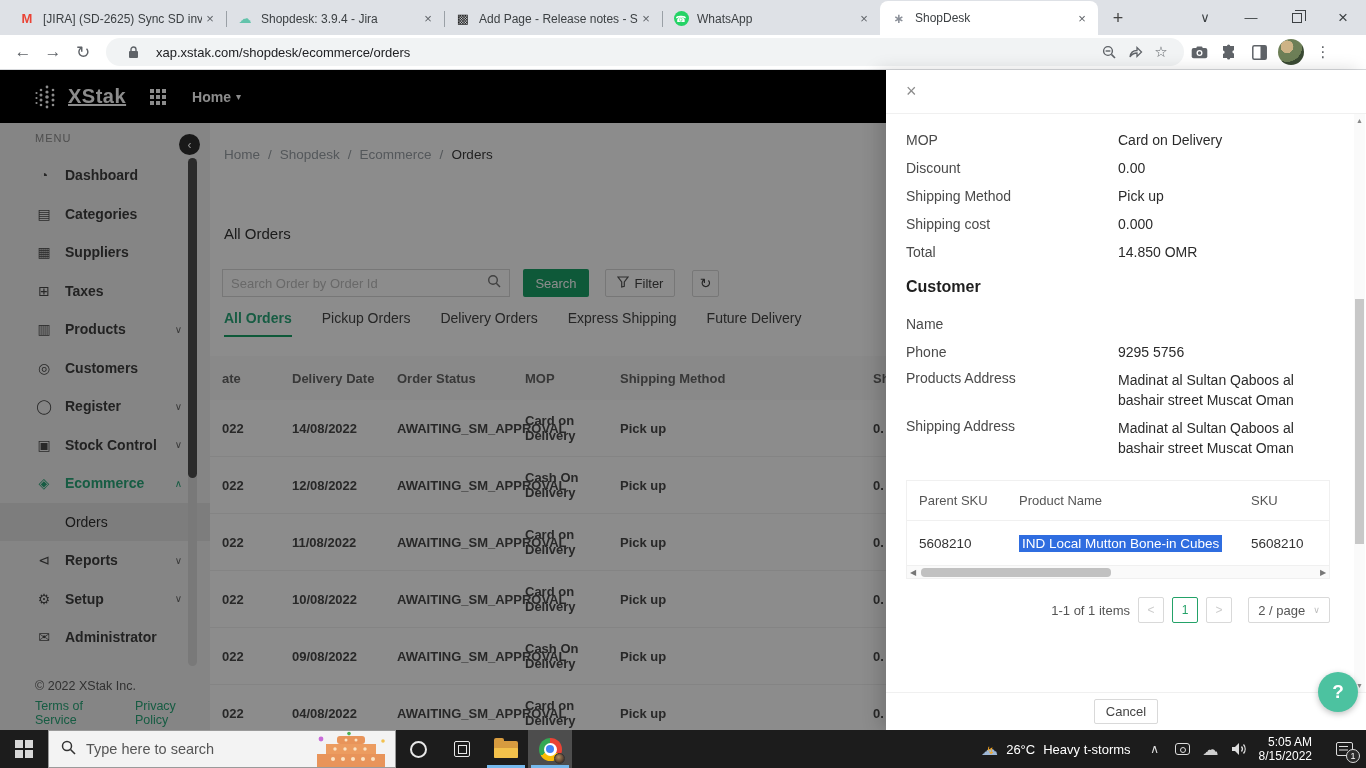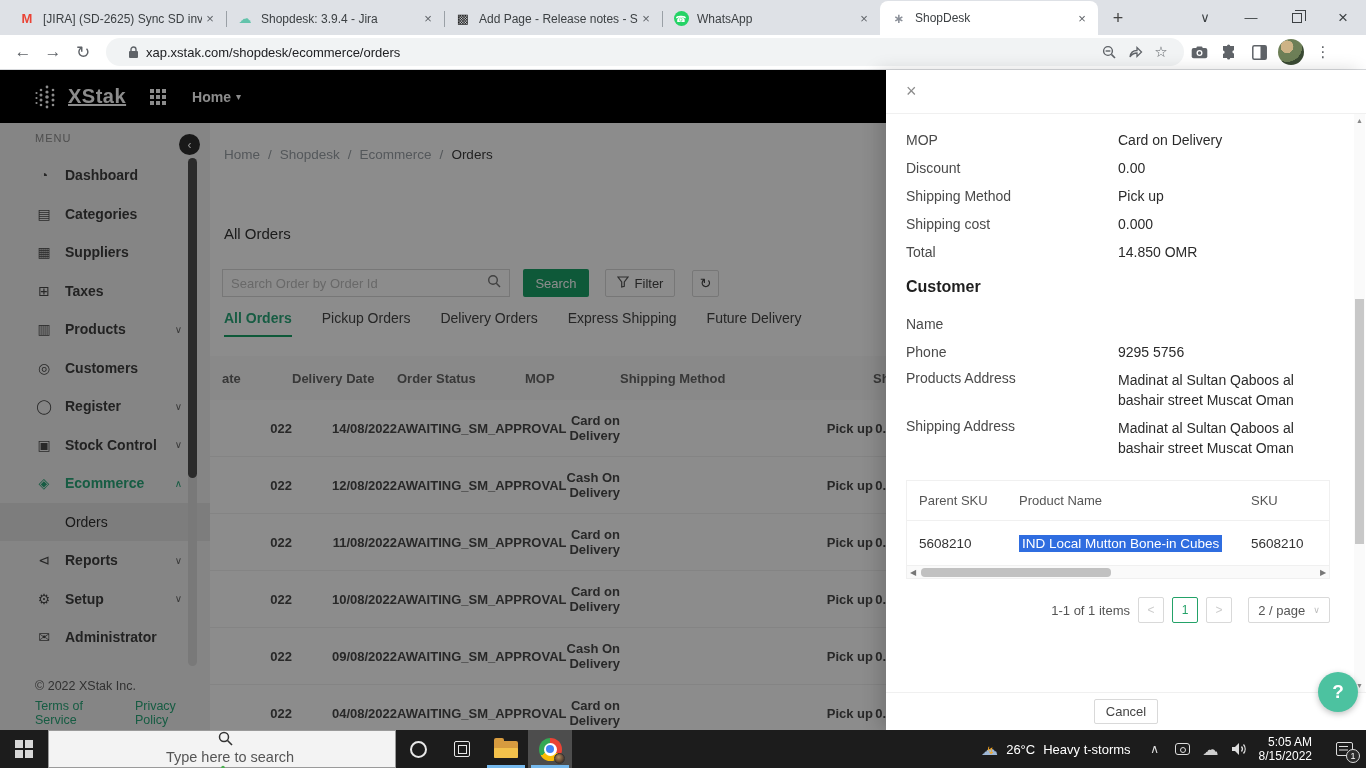--- a/index.html
+++ b/index.html
@@ -25,21 +25,21 @@
   .winctl { margin-left:auto; display:flex; align-items:center; height:35px; }
   .winctl .wbtn { width:46px; height:35px; display:flex; align-items:center; justify-content:center; color:#3c4043; font-size:13px; }
   .restore-glyph { width:10px; height:10px; border:1.2px solid #3c4043; position:relative; }
   .restore-glyph::before { content:""; position:absolute; left:2px; top:-4px; width:10px; height:10px; border:1.2px solid #3c4043; border-left:none; border-bottom:none; }
 
   
   .toolbar { position:absolute; top:35px; left:0; width:1366px; height:35px; background:#fff; border-bottom:1px solid #d7d9dc; display:flex; align-items:center; }
   .navbtn { width:30px; height:30px; display:flex; align-items:center; justify-content:center; color:#5f6368; font-size:17px; }
   .navbtn.back { margin-left:8px; }
   .omnibox { height:28px; flex:0 0 1078px; margin-left:8px; background:#f1f3f4; border-radius:14px; display:flex; align-items:center; padding:0 10px 0 14px; }
-  .omnibox .url { color:#202124; font-size:13px; margin-left:0; flex:1; }
+  .omnibox .url { color:#202124; font-size:13px; margin-left:10px; flex:1; }
   .obicon { width:26px; height:26px; display:flex; align-items:center; justify-content:center; color:#5f6368; }
   .tbicon { width:30px; height:30px; display:flex; align-items:center; justify-content:center; color:#5f6368; font-size:15px; }
   .avatar { width:26px; height:26px; border-radius:50%; margin:0 4px;
     background:radial-gradient(circle at 35% 30%, #cdb386 0 25%, #6d7f57 26% 60%, #3a4a33 61%); }
 
   
   .content { position:absolute; top:70px; left:0; width:1366px; height:660px; background:#fff; }
 
   
   .app { position:absolute; inset:0 480px 0 0; overflow:hidden; }
@@ -78,21 +78,21 @@
   .searchbox input::placeholder { color:#bfbfbf; }
   .btn-green { margin-left:13px; width:66px; height:28px; background:#1aa368; color:#fff; font-size:13px; border:none; border-radius:2px; display:flex; align-items:center; justify-content:center; }
   .btn-filter { margin-left:16px; width:70px; height:28px; background:#fff; border:1px solid #d9d9d9; border-radius:2px; font-size:13px; color:#444; display:flex; align-items:center; justify-content:center; gap:6px; }
   .btn-refresh { margin-left:17px; width:27px; height:27px; background:#fff; border:1px solid #d9d9d9; border-radius:2px; font-size:14px; color:#444; display:flex; align-items:center; justify-content:center; }
   .tabsrow { position:absolute; top:187px; left:14px; display:flex; gap:30px; font-size:14px; color:#454545; }
   .ttab { padding-bottom:9px; }
   .ttab.active { color:#2aa87a; font-weight:bold; border-bottom:2px solid #1aa368; }
   .otable { position:absolute; top:233px; left:0; width:676px; }
   .trow { display:grid; grid-template-columns:70px 105px 128px 95px 253px 1fr; align-items:center; padding-left:12px;font-weight:bold; }
   .thead { height:44px; background:#fafafa; font-size:13px; color:#666; }
-  .tbody-row { height:57px; border-bottom:1px solid #f0f0f0; font-size:13px; color:#4a4a4a;text-align:right; }
+  .tbody-row { height:57px; border-bottom:1px solid #f0f0f0; font-size:13px; color:#4a4a4a; }
 
   .overlay { position:absolute; inset:0; background:rgba(0,0,0,0.45); z-index:5; }
 
   
   .drawer { position:absolute; top:0; right:0; width:480px; height:660px; background:#fff; z-index:6; box-shadow:-8px 0 16px rgba(0,0,0,0.15); }
   .dheader { height:44px; border-bottom:1px solid #f0f0f0; display:flex; align-items:center; padding:0 24px 0 20px; }
   .dtitle { font-size:16px; color:#2b2b2b; flex:1; }
   .dclose { color:#8c8c8c; font-size:18px; }
   .dbody { position:absolute; top:44px; left:0; right:14px; bottom:38px; padding:12px 0 0 20px; }
   .frow { display:grid; grid-template-columns:212px 1fr; min-height:28px; align-items:center; font-size:14px; }
@@ -118,21 +118,21 @@
   .dv-scroll { position:absolute; top:44px; right:1px; bottom:38px; width:11px; background:#fafafa; }
   .dv-scroll .sarr { position:absolute; left:0; width:11px; font-size:7px; color:#888; text-align:center; }
   .dv-thumb { position:absolute; top:185px; left:1px; width:9px; height:245px; background:#c8c8c8; }
   .helpbtn { position:absolute; left:1318px; top:602px; width:40px; height:40px; border-radius:50%; background:#4cc2a0; color:#fff; font-size:19px; font-weight:bold; display:flex; align-items:center; justify-content:center; z-index:8; box-shadow:0 2px 6px rgba(0,0,0,0.25); }
 
   
   .taskbar { position:absolute; top:730px; left:0; width:1366px; height:38px; background:#1c1c1c; display:flex; align-items:center; z-index:9; color:#eee; }
   .startbtn { width:48px; height:38px; display:flex; align-items:center; justify-content:center; }
   .winlogo { display:grid; grid-template-columns:8px 8px; grid-gap:1.5px; }
   .winlogo i { width:8px; height:8px; background:#d8d8d8; }
-  .tsearch { width:348px; height:38px; background:#f3f3f3; border:1px solid #9a9a9a; display:flex; align-items:center; padding:0 6px 0 12px; color:#555; font-size:14.5px; position:relative;flex-direction:column; }
+  .tsearch { width:348px; height:38px; background:#f3f3f3; border:1px solid #9a9a9a; display:flex; align-items:center; padding:0 6px 0 12px; color:#555; font-size:14.5px; position:relative; }
   .tsearch .txt { margin-left:10px; flex:1; }
   .doodle { position:relative; width:76px; height:36px; }
   .tbtn { width:44px; height:38px; display:flex; align-items:center; justify-content:center; position:relative; }
   .cortana-ring { width:17px; height:17px; border:2px solid #e8e8e8; border-radius:50%; }
   .taskview { width:16px; height:16px; border:1.5px solid #e8e8e8; border-radius:2px; position:relative; }
   .taskview::before { content:""; position:absolute; left:3px; top:3px; width:7px; height:7px; border:1.2px solid #e8e8e8; }
   .folder { position:relative; width:24px; height:17px; }
   .folder .back { position:absolute; inset:0; background:#d79b3f; border-radius:2px; }
   .folder .tabp { position:absolute; left:0; top:-3px; width:10px; height:5px; background:#d79b3f; border-radius:2px 2px 0 0; }
   .folder .front { position:absolute; left:0; bottom:0; width:24px; height:10px; background:#f3c14b; border-radius:1px; }

